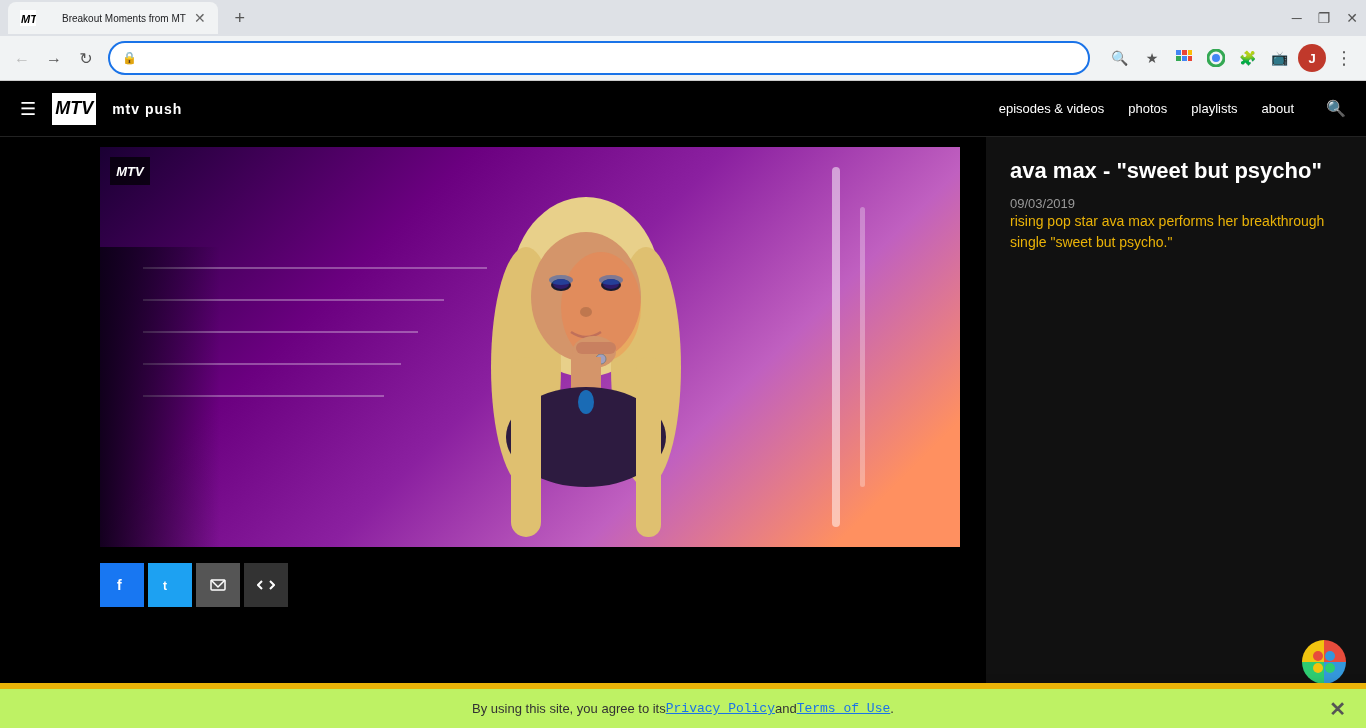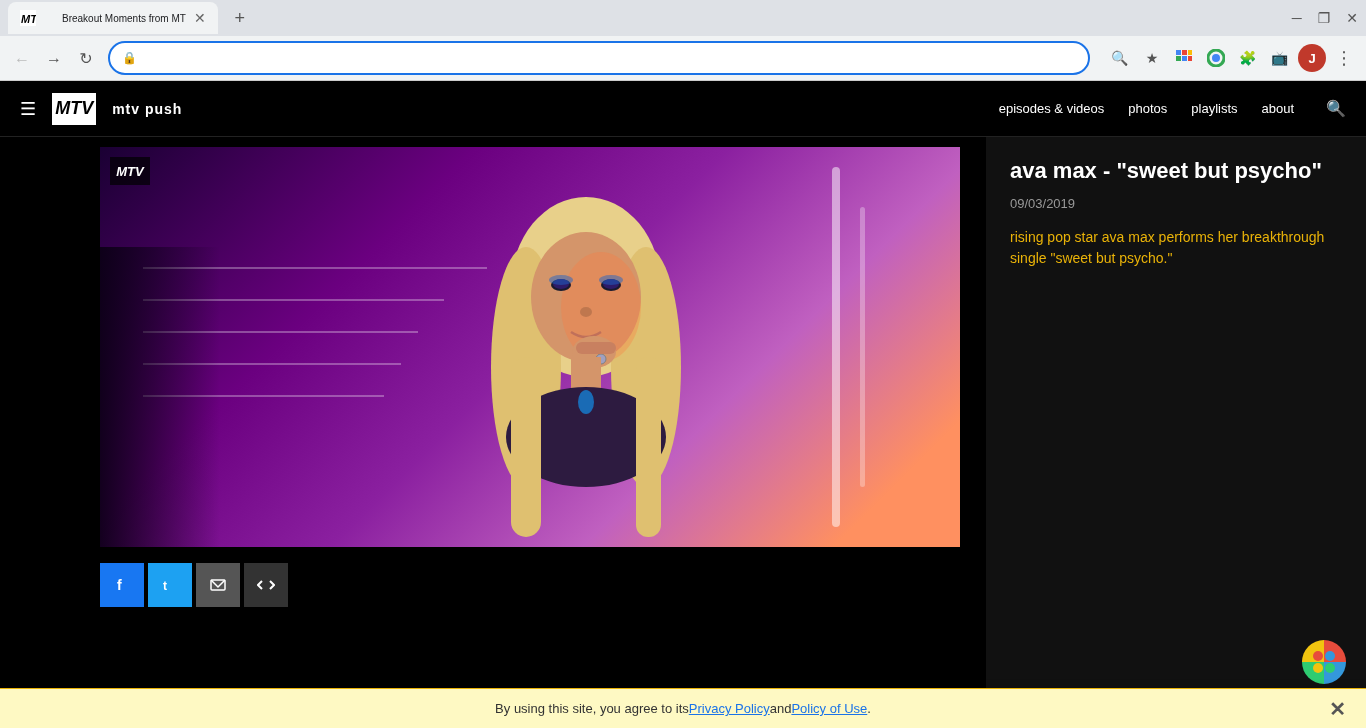--- a/index.html
+++ b/index.html
@@ -275,21 +275,21 @@
     .video-title {
       font-size: 22px;
       font-weight: bold;
       color: #fff;
       line-height: 1.3;
       margin-bottom: 10px;
     }
     .video-date {
       font-size: 13px;
       color: #999;
-      margin-bottom: 16px;
+      margin-bottom: 0;
     }
     .video-desc {
       font-size: 14px;
       color: #eab308;
       line-height: 1.5;
     }
 
     
     .share-bar {
       display: flex;
@@ -313,34 +313,35 @@
     .share-twitter { background: #1da1f2; }
     .share-email { background: #555; }
     .share-embed { background: #333; }
 
     
     .cookie-bar {
       position: fixed;
       bottom: 0;
       left: 0;
       right: 0;
-      background: #fef9c3;
-      border-top: 1px solid #eab308;
+      background: #bef264;
+      border-top: 6px solid #eab308;
       padding: 12px 20px;
       display: flex;
       align-items: center;
       justify-content: center;
       font-size: 13px;
       color: #333;
       z-index: 100;
       box-shadow: 0 -2px 8px rgba(0,0,0,0.1);
     }
     .cookie-bar a {
       color: #1a73e8;
       text-decoration: underline;
+      font-family: Liberation Mono, monospace;
     }
     .cookie-close {
       position: absolute;
       right: 20px;
       cursor: pointer;
       font-size: 20px;
       color: #555;
       font-weight: bold;
     }
 
@@ -549,16 +550,16 @@
     <circle cx="21" cy="9" r="5" fill="#3498db"></circle>
     <circle cx="9" cy="21" r="5" fill="#f1c40f"></circle>
     <circle cx="21" cy="21" r="5" fill="#2ecc71"></circle>
   </svg>
 </div>
 
 <div class="cookie-bar">
   <span>By using this site, you agree to its </span>
   <a>Privacy Policy</a>
   <span> and </span>
-  <a>Policy of Use</a>
+  <a>Terms of Use</a>
   <span>.</span>
   <span class="cookie-close">✕</span>
 </div>
 
 </body></html>

